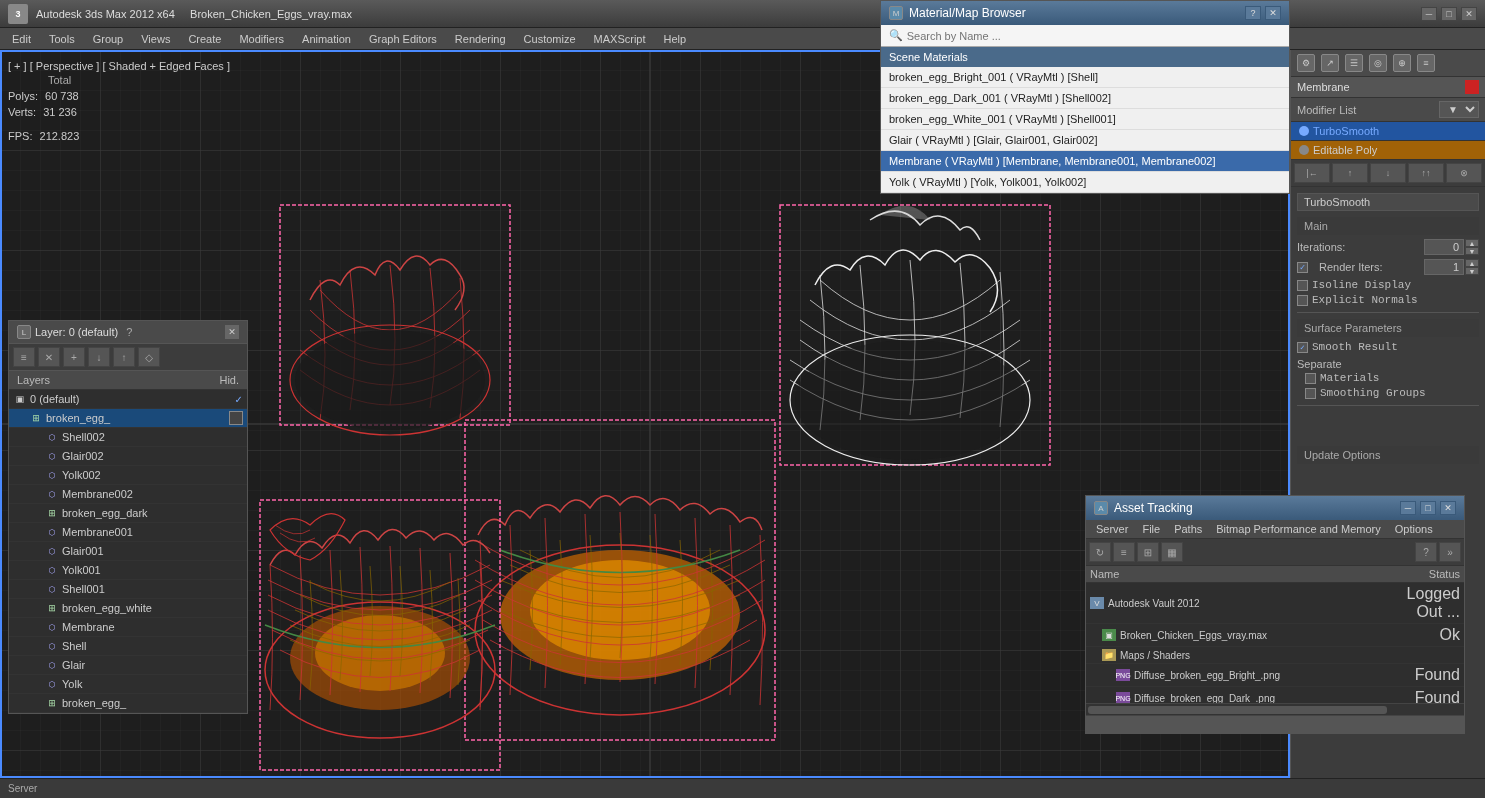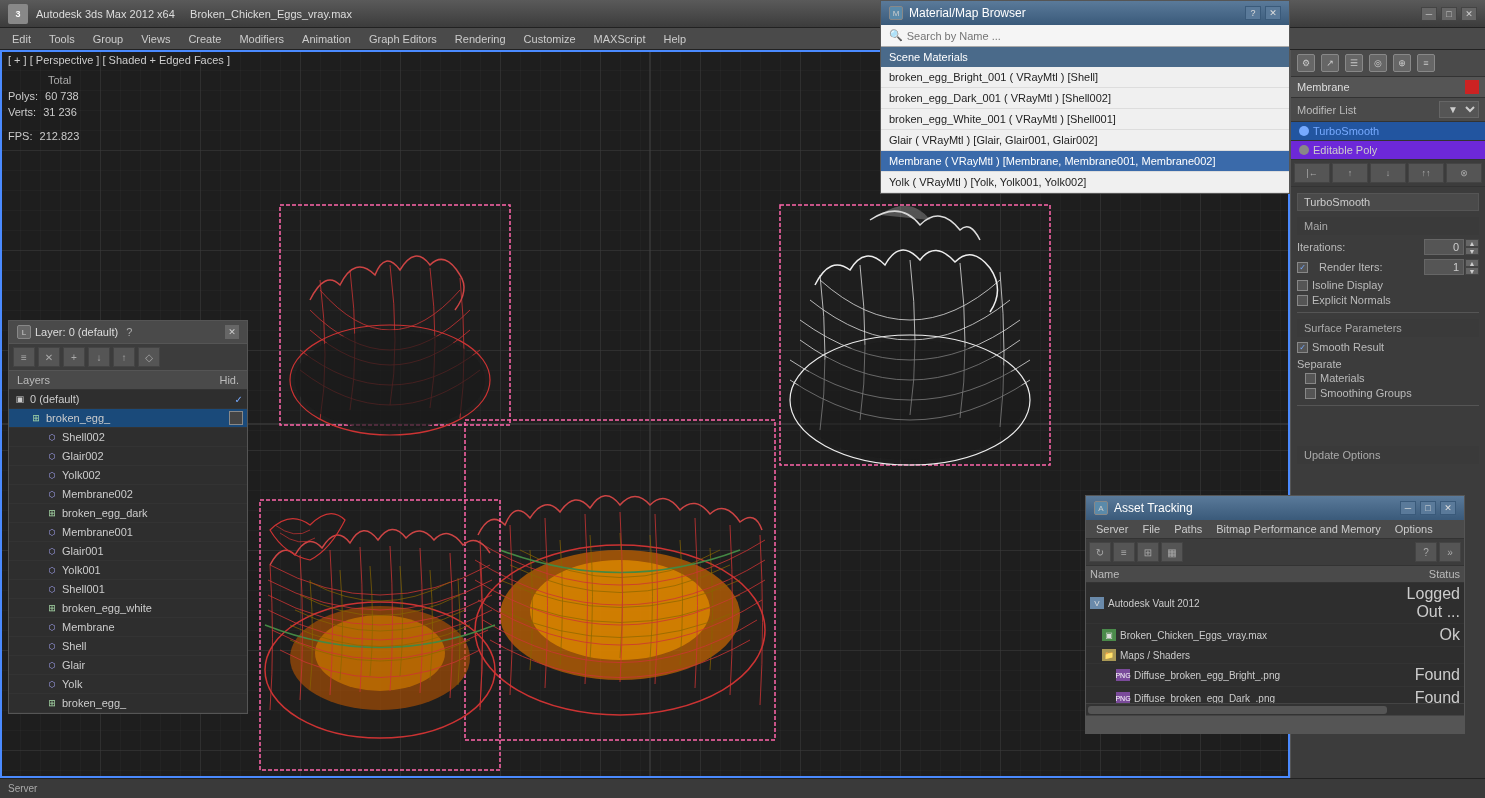--- a/index.html
+++ b/index.html
@@ -66,21 +66,21 @@
       padding: 2px 8px;
       cursor: pointer;
       color: #ccc;
       font-size: 11px;
       border-radius: 2px;
     }
 
     
     #viewport-label {
       position: absolute;
-      top: 54px;
+      top: 60px;
       left: 8px;
       color: #ccc;
       font-size: 11px;
       z-index: 5;
     }
 
     
     #stats-overlay {
       position: absolute;
       top: 72px;
@@ -289,21 +289,21 @@
 
     .modifier-item {
       padding: 3px 8px;
       display: flex;
       align-items: center;
       gap: 4px;
       border-bottom: 1px solid #333;
       cursor: pointer;
     }
     .modifier-item.active { background: #2255a0; }
-    .modifier-item.sub { background: #6d28d9; }
+    .modifier-item.sub { background: #a16207; }
     .mod-bulb { width: 10px; height: 10px; background: #7af; border-radius: 50%; }
     .mod-bulb.gray { background: #888; }
     .mod-name { color: #ccc; font-size: 11px; }
     .mod-name.blue { color: #7af; }
 
     
     #mod-toolbar {
       display: flex;
       gap: 2px;
       padding: 3px;
@@ -355,20 +355,21 @@
       background: #666;
       border: 1px solid #444;
       display: flex; align-items: center; justify-content: center;
       font-size: 7px; cursor: pointer; color: #ccc; line-height: 1;
     }
     .ts-checkbox-row {
       display: flex;
       align-items: center;
       gap: 4px;
       margin-bottom: 3px;
+      font-family: Liberation Mono, monospace;
     }
     .ts-checkbox {
       width: 11px; height: 11px;
       background: #555;
       border: 1px solid #888;
       display: flex; align-items: center; justify-content: center;
       font-size: 8px; color: #7af;
     }
     .ts-checkbox.checked::after { content: '✓'; }
     .section-divider {

